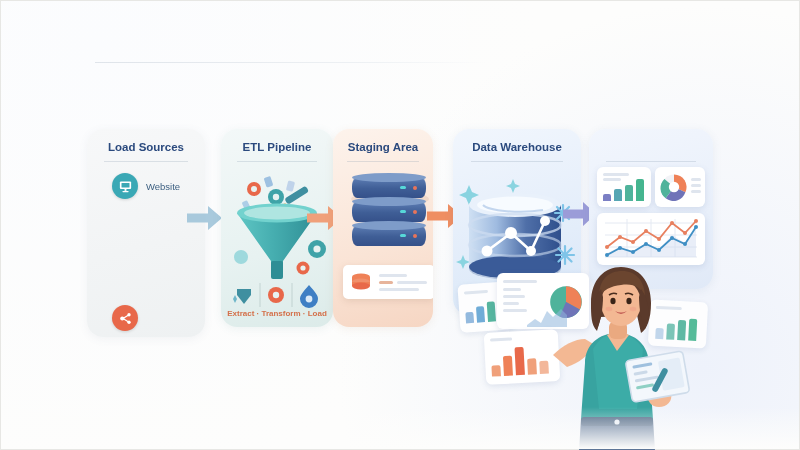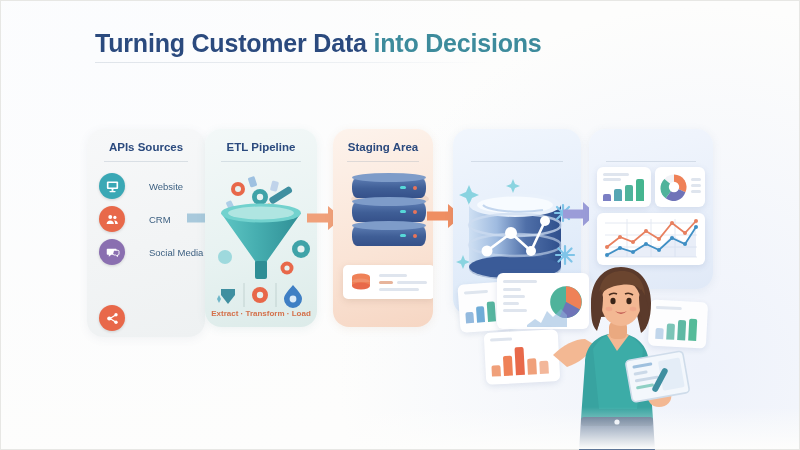--- a/index.html
+++ b/index.html
@@ -41,35 +41,35 @@
     position:absolute;left:0;right:0;top:12px;text-align:center;
     font-size:11.5px;font-weight:bold;color:#2b4a7e;
   }
   .p-rule{
     position:absolute;left:14%;right:14%;top:32px;height:1px;
     background:rgba(120,140,165,0.22);
   }
   .p1{left:86px;width:118px;height:208px;
       background:linear-gradient(165deg,#f7f8f9 0%,#f2f4f5 55%,#eef1f2 100%);
       box-shadow:0 2px 10px rgba(90,105,125,0.07);}
-  .p2{left:204px;width:112px;height:198px;
+  .p2{left:220px;width:112px;height:198px;
       background:linear-gradient(165deg,#f3f8f8 0%,#e7f2f1 60%,#dcebe9 100%);
       box-shadow:0 2px 10px rgba(80,130,130,0.09);}
   .p3{left:332px;width:100px;height:198px;
       background:linear-gradient(165deg,#fdf3ec 0%,#fae4d6 60%,#f6d6c3 100%);
       box-shadow:0 2px 10px rgba(170,110,70,0.09);}
   .p4{left:452px;width:128px;height:186px;
       background:linear-gradient(165deg,#f1f6fd 0%,#e3edfa 60%,#d8e6f7 100%);
       box-shadow:0 2px 10px rgba(80,110,160,0.09);}
   .p5{left:588px;width:124px;height:160px;
       background:linear-gradient(165deg,#f2f6fd 0%,#e8effa 60%,#e0e9f7 100%);
       box-shadow:0 2px 10px rgba(80,110,160,0.09);}
 
   
-  .src{position:absolute;left:12px;display:flex;align-items:center;gap:24px;text-align:right;}
+  .src{position:absolute;left:25px;display:flex;align-items:center;gap:8px;text-align:right;}
   .src .ic{
     width:26px;height:26px;border-radius:50%;
     display:flex;align-items:center;justify-content:center;
     color:#fff;flex:0 0 auto;
     box-shadow:0 1px 3px rgba(0,0,0,0.14);
   }
   .src .lb{font-size:9.5px;color:#3c5f80;white-space:nowrap;}
 
   
   .arrow{position:absolute;}
@@ -114,62 +114,39 @@
   .fade-b{
     position:absolute;left:0;right:0;bottom:0;height:42px;
     background:linear-gradient(to top,#fdfdfc,rgba(253,253,252,0));
   }
 </style>
 </head>
 <body>
 
 <div class="canvas">
 
-  <div class="title">
-    <span class="t-a">Turning Customer Data </span><span class="t-b">into Decisions</span>
-  </div>
   <div class="title-rule"></div>
 
   <div class="panel p1">
-    <div class="p-title">APIs Sources</div>
+    <div class="p-title">Load Sources</div>
     <div class="p-rule"></div>
 
     <div class="src" style="top:44px;">
       <div class="ic" style="background:#3aa8b5;">
         <svg width="15" height="15" viewBox="0 0 24 24" fill="none" stroke="#fff" stroke-width="2.4">
           <rect x="3" y="4" width="18" height="12" rx="1.6" fill="#fff" stroke="none"></rect>
           <rect x="5.6" y="6.4" width="12.8" height="7.2" rx="0.8" fill="#3aa8b5" stroke="none"></rect>
           <rect x="10.5" y="16" width="3" height="3" fill="#fff" stroke="none"></rect>
           <rect x="7" y="19" width="10" height="2" rx="1" fill="#fff" stroke="none"></rect>
         </svg>
       </div>
       <div class="lb">Website</div>
     </div>
 
-    <div class="src" style="top:77px;">
-      <div class="ic" style="background:#e8694a;">
-        <svg width="15" height="15" viewBox="0 0 24 24" fill="#fff">
-          <circle cx="8.4" cy="8" r="3.1"></circle>
-            <circle cx="15.8" cy="8.6" r="2.6"></circle>
-          <path d="M2.6 19c0-3.5 2.6-5.6 5.8-5.6s5.8 2.1 5.8 5.6z"></path>
-          <path d="M15 13.6c2.9 0 5.4 1.7 5.4 4.6v.8H16.2c.1-2-.5-3.9-1.6-5.3z"></path>
-        </svg>
-      </div>
-      <div class="lb">CRM</div>
-    </div>
-
-    <div class="src" style="top:110px;">
-      <div class="ic" style="background:#8a6fb0;">
-        <svg width="15" height="15" viewBox="0 0 24 24" fill="#fff">
-          <path d="M3 5.5h12.5c1 0 1.7.7 1.7 1.6v6.2c0 .9-.7 1.6-1.7 1.6H8.6L4.7 18v-3.1H3c-1 0-1.6-.7-1.6-1.6V7.1C1.4 6.2 2 5.5 3 5.5z" transform="translate(1.4 0.6)"></path>
-          <path d="M14.6 8.4h6.2c.9 0 1.6.7 1.6 1.5v4.6c0 .8-.7 1.5-1.6 1.5h-.8v2.4l-3-2.4h-2.4c-.9 0-1.6-.7-1.6-1.5" fill="#8a6fb0" stroke="#fff" stroke-width="1.5"></path>
-        </svg>
-      </div>
-      <div class="lb">Social Media</div>
-    </div>
+
 
 
     <div class="src" style="top:176px;flex-direction:column;">
       <div class="ic" style="background:#e8684a;">
         <svg width="15" height="15" viewBox="0 0 24 24" fill="#fff" stroke="#fff" stroke-width="2">
           <line x1="8" y1="12" x2="17" y2="6.4"></line>
             <line x1="8" y1="12" x2="17" y2="17.6"></line>
           <circle cx="6.8" cy="12" r="3.3" stroke="none"></circle>
           <circle cx="17.6" cy="6" r="2.7" stroke="none"></circle>
           <circle cx="17.6" cy="18" r="2.7" stroke="none"></circle>
@@ -291,20 +268,21 @@
     </div>
   </div>
 
   <div class="arrow" style="left:426px;top:202px;">
     <svg width="36" height="26" viewBox="0 0 36 26">
       <path d="M0 8.5 H21 V1 L35 13 L21 25 V17.5 H0 Z" fill="#ef8e62"></path>
     </svg>
   </div>
 
   <div class="panel p4">
+    <div class="p-title">Data Warehouse</div>
     <div class="p-rule"></div>
 
     <div style="position:absolute;left:0;top:34px;width:128px;height:130px;">
       <svg width="128" height="130" viewBox="0 0 128 130">
         <defs>
           <linearGradient id="cyl" x1="0" y1="0" x2="1" y2="0">
             <stop offset="0" stop-color="#cfe0f3"></stop>
               <stop offset="0.3" stop-color="#9fbbe0"></stop>
             <stop offset="0.62" stop-color="#4f6fa8"></stop>
               <stop offset="1" stop-color="#2f4f8c"></stop>

